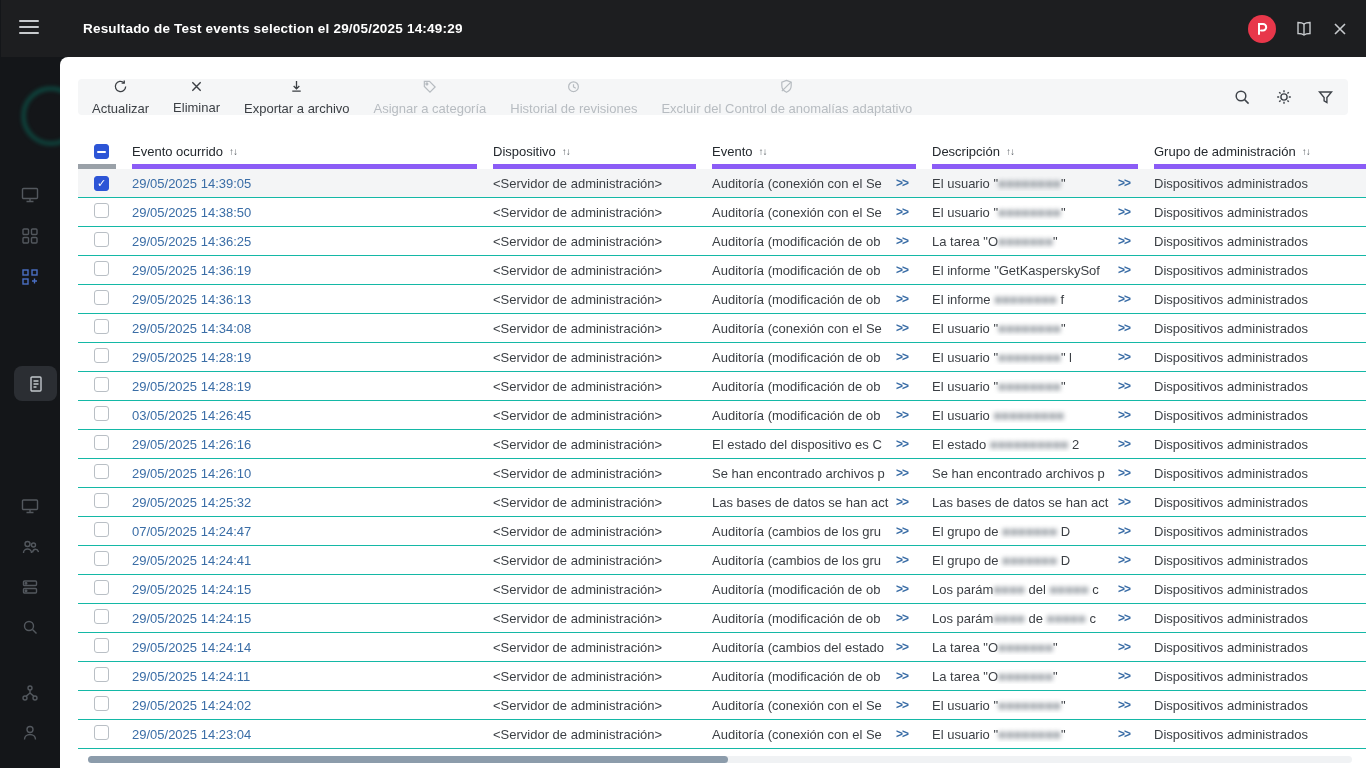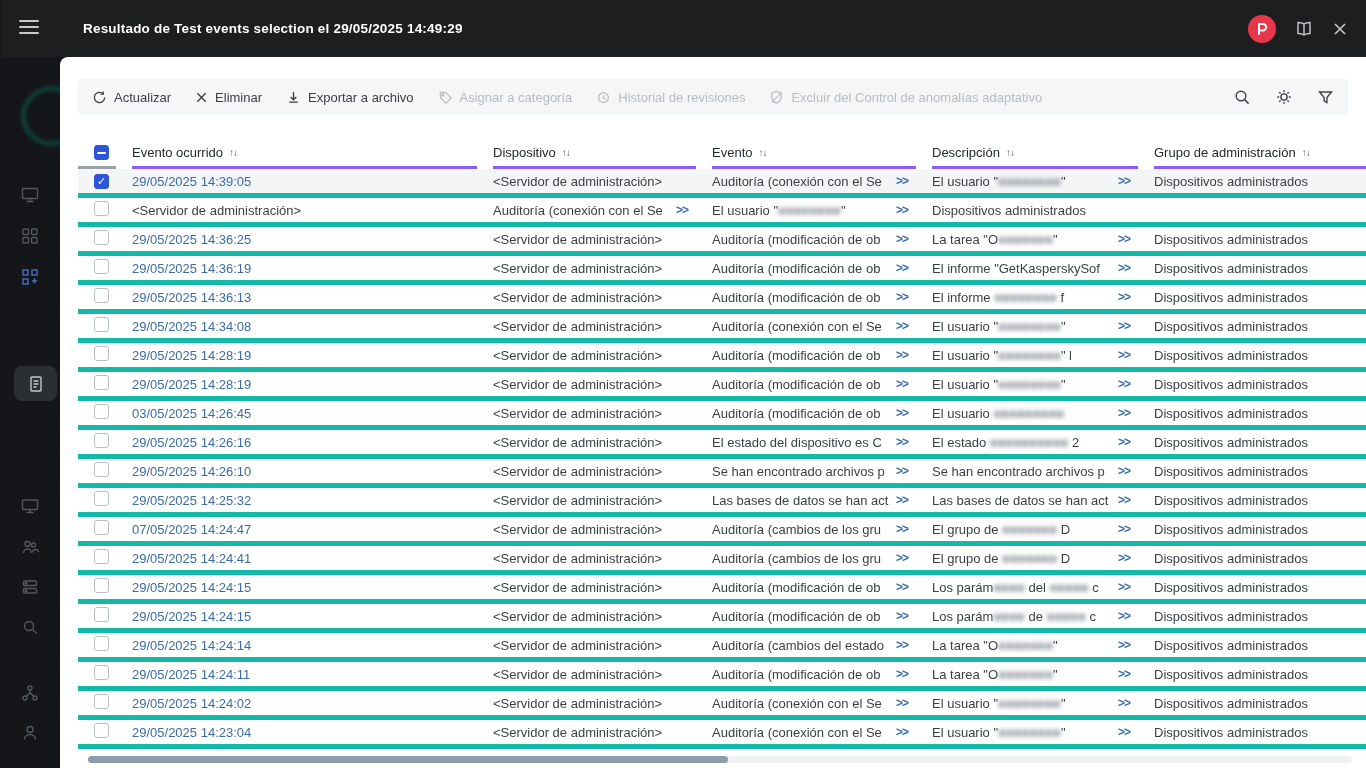--- a/index.html
+++ b/index.html
@@ -28,37 +28,37 @@
   .icon-blue { color:#4a6fc4; }
 
   
   .panel { position:fixed; left:60px; top:57px; right:0; bottom:0; background:#ffffff;
     border-top-left-radius:8px; overflow:hidden; z-index:2; }
 
   
   .toolbar { margin:22px 18px 0 18px; height:36px; background:#f5f6f7; border-radius:4px;
     display:flex; align-items:center; padding:0 14px; }
   .tool-btn { display:flex; align-items:center; gap:7px; background:none; border:none;
-    font-family:inherit; font-size:13px; color:#3b3f44; margin-right:24px; cursor:pointer; white-space:nowrap; }
+    font-family:inherit; font-size:13px; color:#3b3f44; margin-right:24px; cursor:pointer; white-space:nowrap;flex-direction:column; }
   .tool-btn.disabled { color:#b7bcc1; cursor:default; }
   .tool-btn svg { flex:0 0 auto; }
   .tool-right { margin-left:auto; display:flex; align-items:center; gap:24px; }
   .tool-ic { background:none; border:none; color:#3f444a; cursor:pointer; display:flex; align-items:center; }
 
   
   .table { margin:24px 0 0 18px; }
   .thead, .trow { display:grid; grid-template-columns:38px 345px 203px 204px 206px 250px;
     column-gap:16px; align-items:center; }
   .thead { height:30px; }
   .hcell { height:30px; display:flex; align-items:center; gap:6px;
-    border-bottom:3px solid #8b5cf6; font-size:13px; color:#24292e; cursor:pointer; }
+    border-bottom:5px solid #8b5cf6; font-size:13px; color:#24292e; cursor:pointer; }
   .sort { font-size:10px; letter-spacing:-1px; color:#5b6166; }
   .c-check { padding-left:16px; border-bottom-color:#9aa1a8; }
 
-  .trow { height:29px; border-bottom:5px solid #14b8a6; font-size:13px; color:#3b3f44; cursor:pointer; }
+  .trow { height:29px; border-bottom:1px solid #14b8a6; font-size:13px; color:#3b3f44; cursor:pointer; }
   .trow.sel { background:#f4f5f6; }
   .cell { overflow:hidden; white-space:nowrap; }
   .c-checkcell { padding-left:16px; overflow:visible; }
   .time-link { color:#3a6da6; cursor:pointer; }
   .flexcell { display:flex; align-items:flex-start; }
   .clip { flex:1 1 auto; overflow:hidden; white-space:nowrap; }
   .more { flex:0 0 auto; color:#3a6da6; font-size:12px; font-weight:bold; letter-spacing:-1px;
     margin-left:6px; padding-right:8px; cursor:pointer; }
   .blur { color:#9aa0a6; filter:blur(2.5px); }
 
@@ -286,20 +286,21 @@
             <span class="more">&gt;&gt;</span>
           </div>
           <div class="cell flexcell">
             <span class="clip"><span>El usuario "</span><span class="blur">■■■■■■■■</span><span>"</span></span>
             <span class="more">&gt;&gt;</span>
           </div>
           <div class="cell">Dispositivos administrados</div>
         </div>
         <div class="trow">
           <div class="cell c-checkcell"><span class="cb"></span></div>
+          <div class="cell"><span class="time-link">29/05/2025 14:38:50</span></div>
           <div class="cell">&lt;Servidor de administración&gt;</div>
           <div class="cell flexcell">
             <span class="clip">Auditoría (conexión con el Se</span>
             <span class="more">&gt;&gt;</span>
           </div>
           <div class="cell flexcell">
             <span class="clip"><span>El usuario "</span><span class="blur">■■■■■■■■</span><span>"</span></span>
             <span class="more">&gt;&gt;</span>
           </div>
           <div class="cell">Dispositivos administrados</div>

